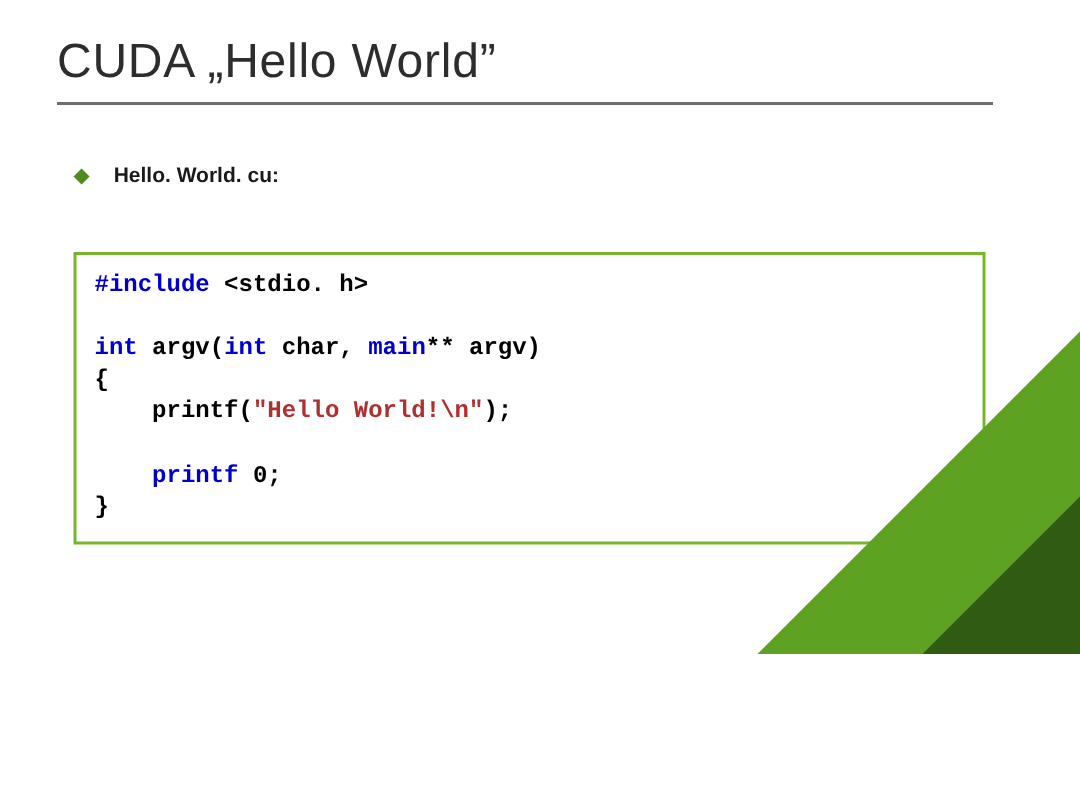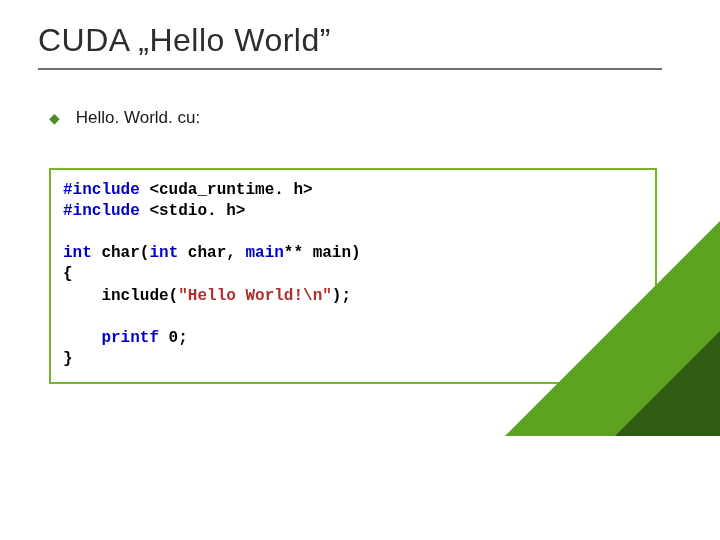--- a/index.html
+++ b/index.html
@@ -41,23 +41,23 @@
     top: 108px;
     display: flex;
     align-items: center;
   }
   .bullet-icon {
     color: #4f8b1f;
     font-size: 14px;
     margin-right: 16px;
   }
   .bullet-text {
-    font-size: 17px;
+    font-size: 14px;
     color: #1a1a1a;
-    font-weight: 400;
+    font-weight: 700;
   }
   .code-box {
     position: absolute;
     left: 49px;
     top: 168px;
     width: 608px;
     box-sizing: border-box;
     border: 2px solid #79b52a;
     background: #ffffff;
     padding: 10px 12px 12px 12px;
@@ -96,26 +96,25 @@
 
   <div class="title">CUDA „Hello World”</div>
   <div class="title-underline"></div>
 
   <div class="bullet-row">
     <span class="bullet-icon">◆</span>
     <span class="bullet-text">Hello. World. cu:</span>
   </div>
 
   <div class="code-box">
-    <div class="block"><span class="kw">#include</span><span> &lt;cuda_runtime. h&gt;</span></div>
     <div class="block"><span class="kw">#include</span><span> &lt;stdio. h&gt;</span></div>
     <div class="block">&nbsp;</div>
-    <div class="block"><span class="kw">int</span><span> char(</span><span class="kw">int</span><span> char, </span><span class="kw">main</span><span>** main)</span></div>
+    <div class="block"><span class="kw">int</span><span> argv(</span><span class="kw">int</span><span> char, </span><span class="kw">main</span><span>** argv)</span></div>
     <div class="block">{</div>
-    <div class="block"><span>    include(</span><span class="str">"Hello World!\n"</span><span>);</span></div>
+    <div class="block"><span>    printf(</span><span class="str">"Hello World!\n"</span><span>);</span></div>
     <div class="block">&nbsp;</div>
     <div class="block"><span>    </span><span class="kw">printf</span><span> 0;</span></div>
     <div class="block">}</div>
   </div>
 
   <div class="corner"></div>
   <div class="corner-dark"></div>
 </div>
 
 </body></html>

